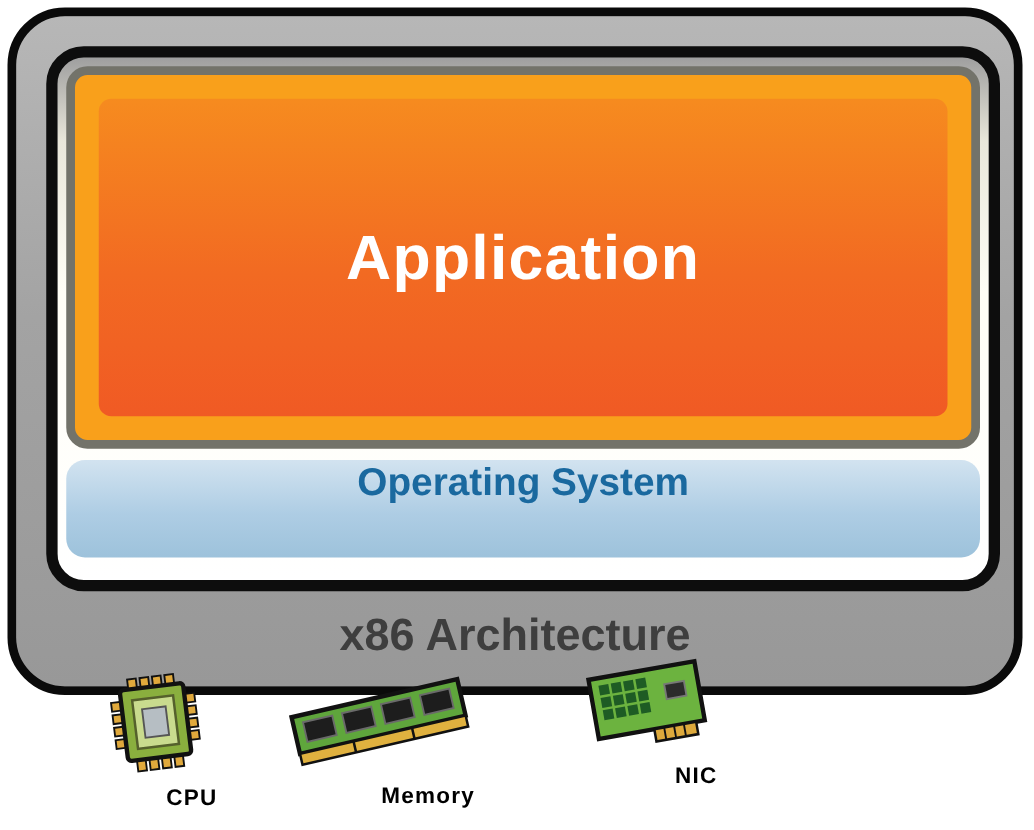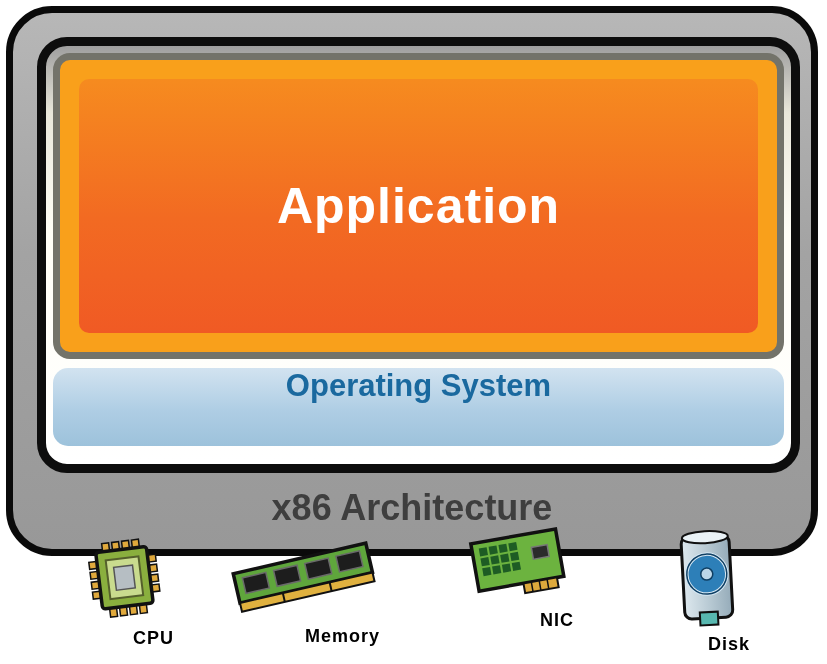--- a/index.html
+++ b/index.html
@@ -181,34 +181,14 @@
         <rect x="72" y="30" width="16" height="12" fill="#2b2b2b" stroke="#777" stroke-width="1.5"></rect>
         <rect x="58" y="64" width="34" height="10" fill="#DDA93C" stroke="#111" stroke-width="2"></rect>
         <line x1="66" y1="64" x2="66" y2="74" stroke="#111" stroke-width="1.5"></line>
         <line x1="74" y1="64" x2="74" y2="74" stroke="#111" stroke-width="1.5"></line>
         <line x1="82" y1="64" x2="82" y2="74" stroke="#111" stroke-width="1.5"></line>
       </g>
     </svg>
     <span class="hw-label">NIC</span>
   </div>
 
-  <div class="hw hw-disk">
-    <svg width="82" height="108" viewBox="0 0 82 108">
-      <defs>
-        <linearGradient id="diskGrad" x1="0" y1="0" x2="1" y2="0">
-          <stop offset="0" stop-color="#dde8ee"></stop>
-          <stop offset="0.55" stop-color="#b6c8d2"></stop>
-          <stop offset="1" stop-color="#95abb9"></stop>
-        </linearGradient>
-      </defs>
-      <g transform="rotate(-3 41 54)">
-        <rect x="15" y="12" width="48" height="82" rx="7" fill="url(#diskGrad)" stroke="#111" stroke-width="3"></rect>
-        <ellipse cx="39" cy="13" rx="23" ry="6" fill="#eaf2f6" stroke="#111" stroke-width="2"></ellipse>
-        <circle cx="39" cy="50" r="20" fill="#2D7FB8" stroke="#d6e8f4" stroke-width="3.5"></circle>
-        <circle cx="39" cy="50" r="20" fill="none" stroke="#0f3f63" stroke-width="1.5"></circle>
-        <circle cx="39" cy="50" r="6" fill="#bcd6e8" stroke="#0f3f63" stroke-width="1.5"></circle>
-        <rect x="30" y="88" width="18" height="13" fill="#58B8B0" stroke="#111" stroke-width="2"></rect>
-      </g>
-    </svg>
-    <span class="hw-label">Disk</span>
-  </div>
 
 </div>
 
 </body></html>

